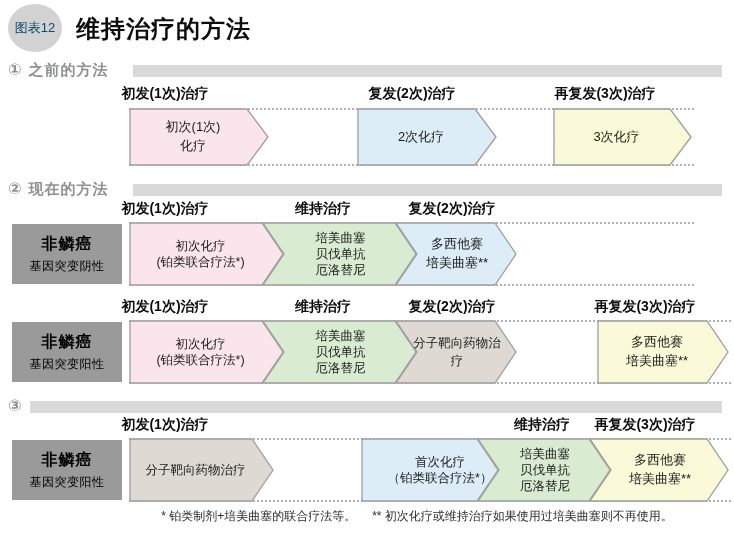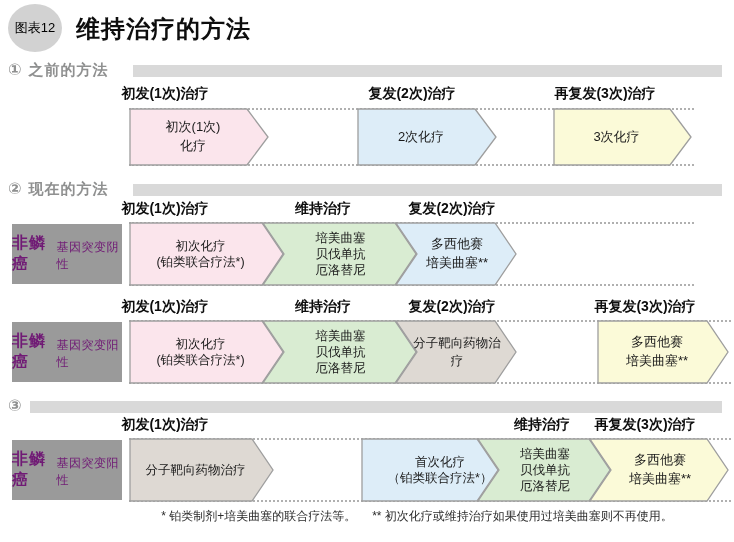--- a/index.html
+++ b/index.html
@@ -3,34 +3,34 @@
 <meta charset="utf-8">
 <style>
   html,body{margin:0;padding:0;background:#ffffff;}
   .canvas{
     position:relative;width:734px;height:542px;background:#fff;overflow:hidden;
     font-family:"Liberation Sans","DejaVu Sans",sans-serif;color:#111;
   }
   .badge{
     position:absolute;left:8px;top:4px;width:54px;height:48px;border-radius:50%;
     background:var(--badgebg);display:flex;align-items:center;justify-content:center;
-    font-size:13px;color:#000000;
+    font-size:13px;color:#0c4a6e;
   }
   .title{position:absolute;left:76px;top:13px;font-size:24px;font-weight:bold;color:#0d0d0d;letter-spacing:1px;}
   .sec-head{position:absolute;left:8px;font-size:15px;font-weight:bold;color:var(--sectiontext);letter-spacing:1px;}
   .sec-head .num{font-size:16px;margin-right:6px;}
   .sec-bar{position:absolute;height:12px;background:var(--bargray);}
   .stage{position:absolute;width:140px;text-align:center;font-size:14px;font-weight:bold;color:#0d0d0d;white-space:nowrap;}
   .band{position:absolute;left:4px;width:646px;}
   .h58{height:58px;} .h64{height:64px;}
   .dotline{position:absolute;height:0;border-top:2px dotted var(--dotted);z-index:0;}
   .dot-top{top:0;} .dot-bottom{bottom:0;}
   .cat-box{
     position:absolute;left:8px;top:2px;width:110px;height:60px;background:var(--boxgray);
-    display:flex;flex-direction:row;align-items:center;justify-content:center;color:#701a75;z-index:1;
+    display:flex;flex-direction:column;align-items:center;justify-content:center;color:#000000;z-index:1;
   }
   .cat-box .l1{font-size:16px;font-weight:bold;letter-spacing:1px;}
   .cat-box .l2{font-size:12px;margin-top:3px;letter-spacing:0.5px;}
   .arrow{position:absolute;top:0;height:100%;z-index:1;}
   .arrow svg{position:absolute;left:0;top:0;}
   .arrow-text{
     position:absolute;inset:0;display:flex;flex-direction:column;align-items:center;justify-content:center;
     font-size:13px;color:#1a1a1a;line-height:1.45;text-align:center;padding-right:12px;box-sizing:border-box;z-index:2;
   }
   .arrow[data-shape="notch"] .arrow-text{padding-left:14px;}

